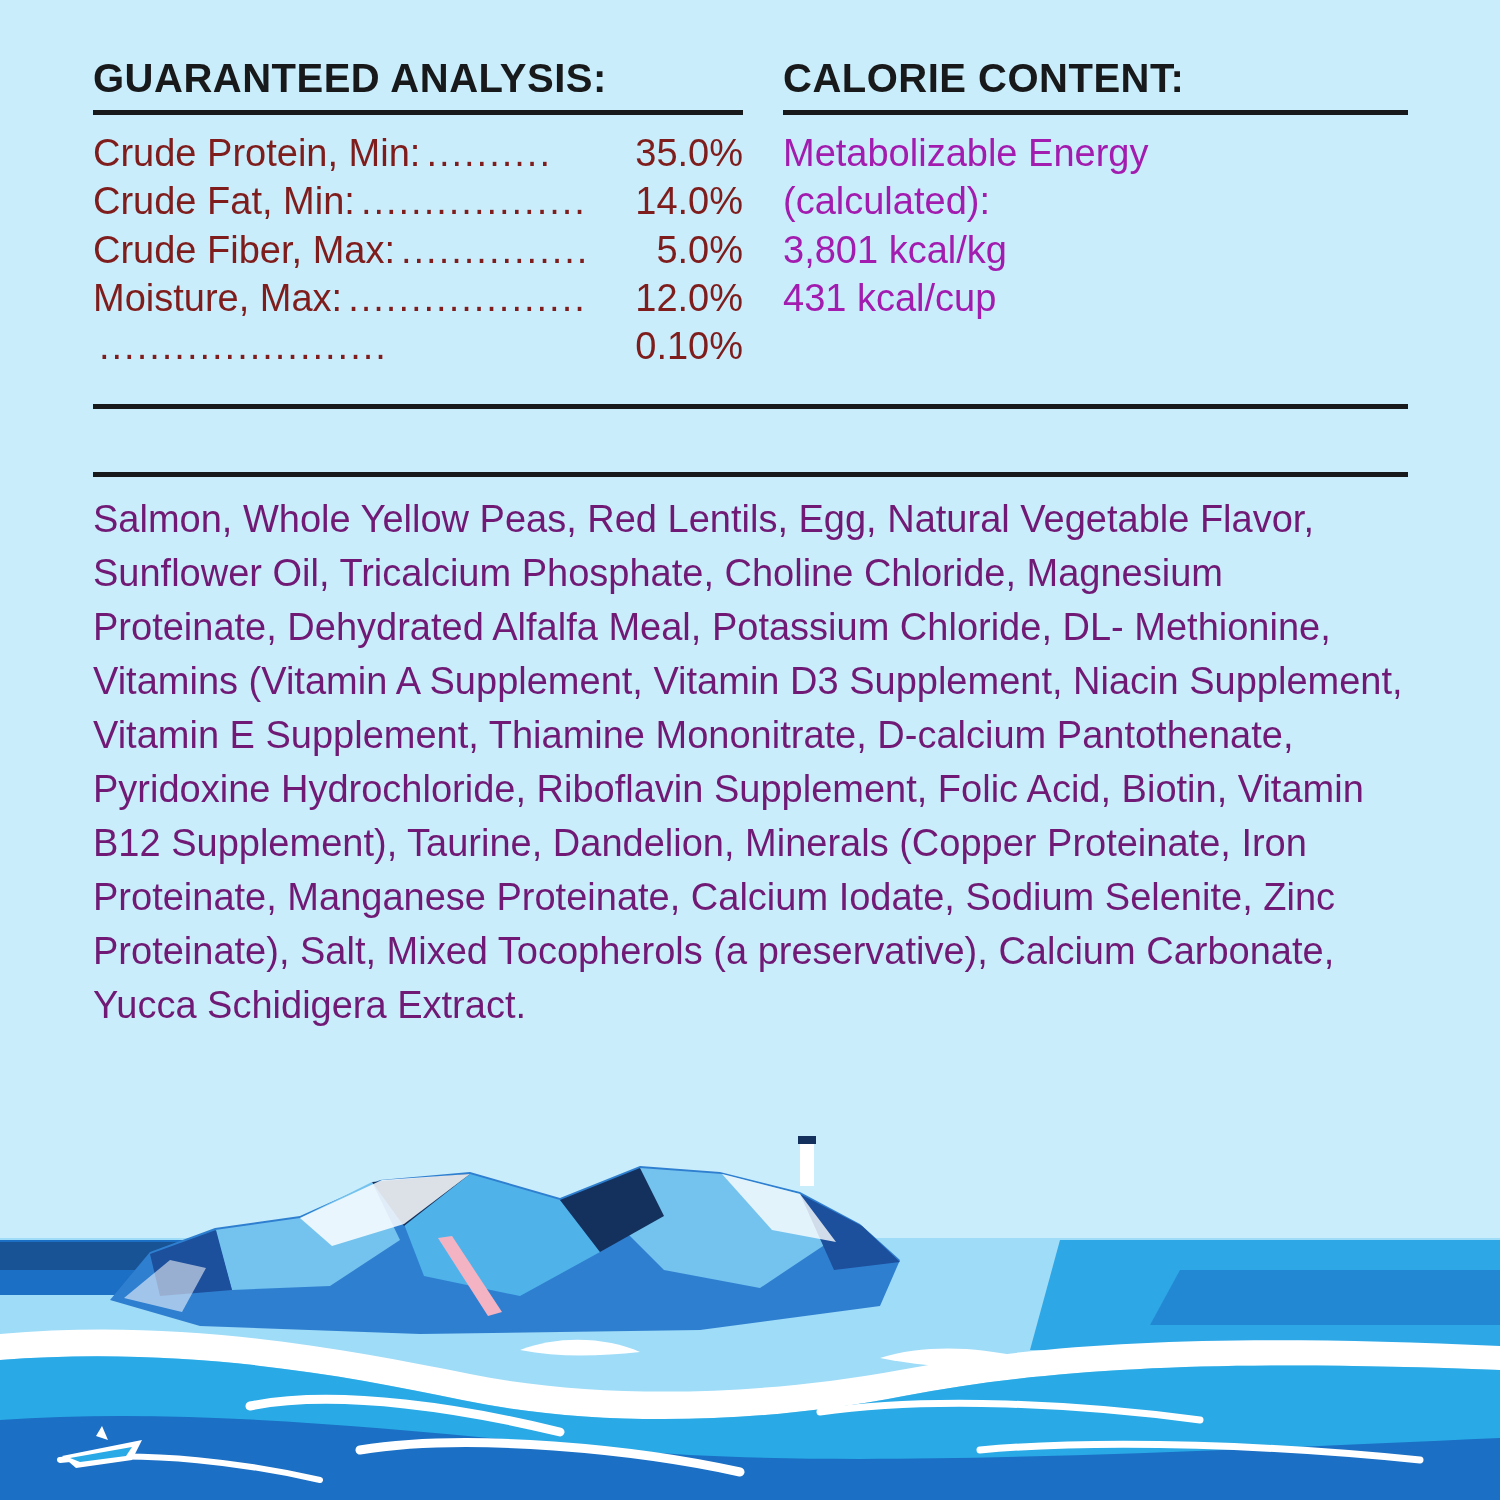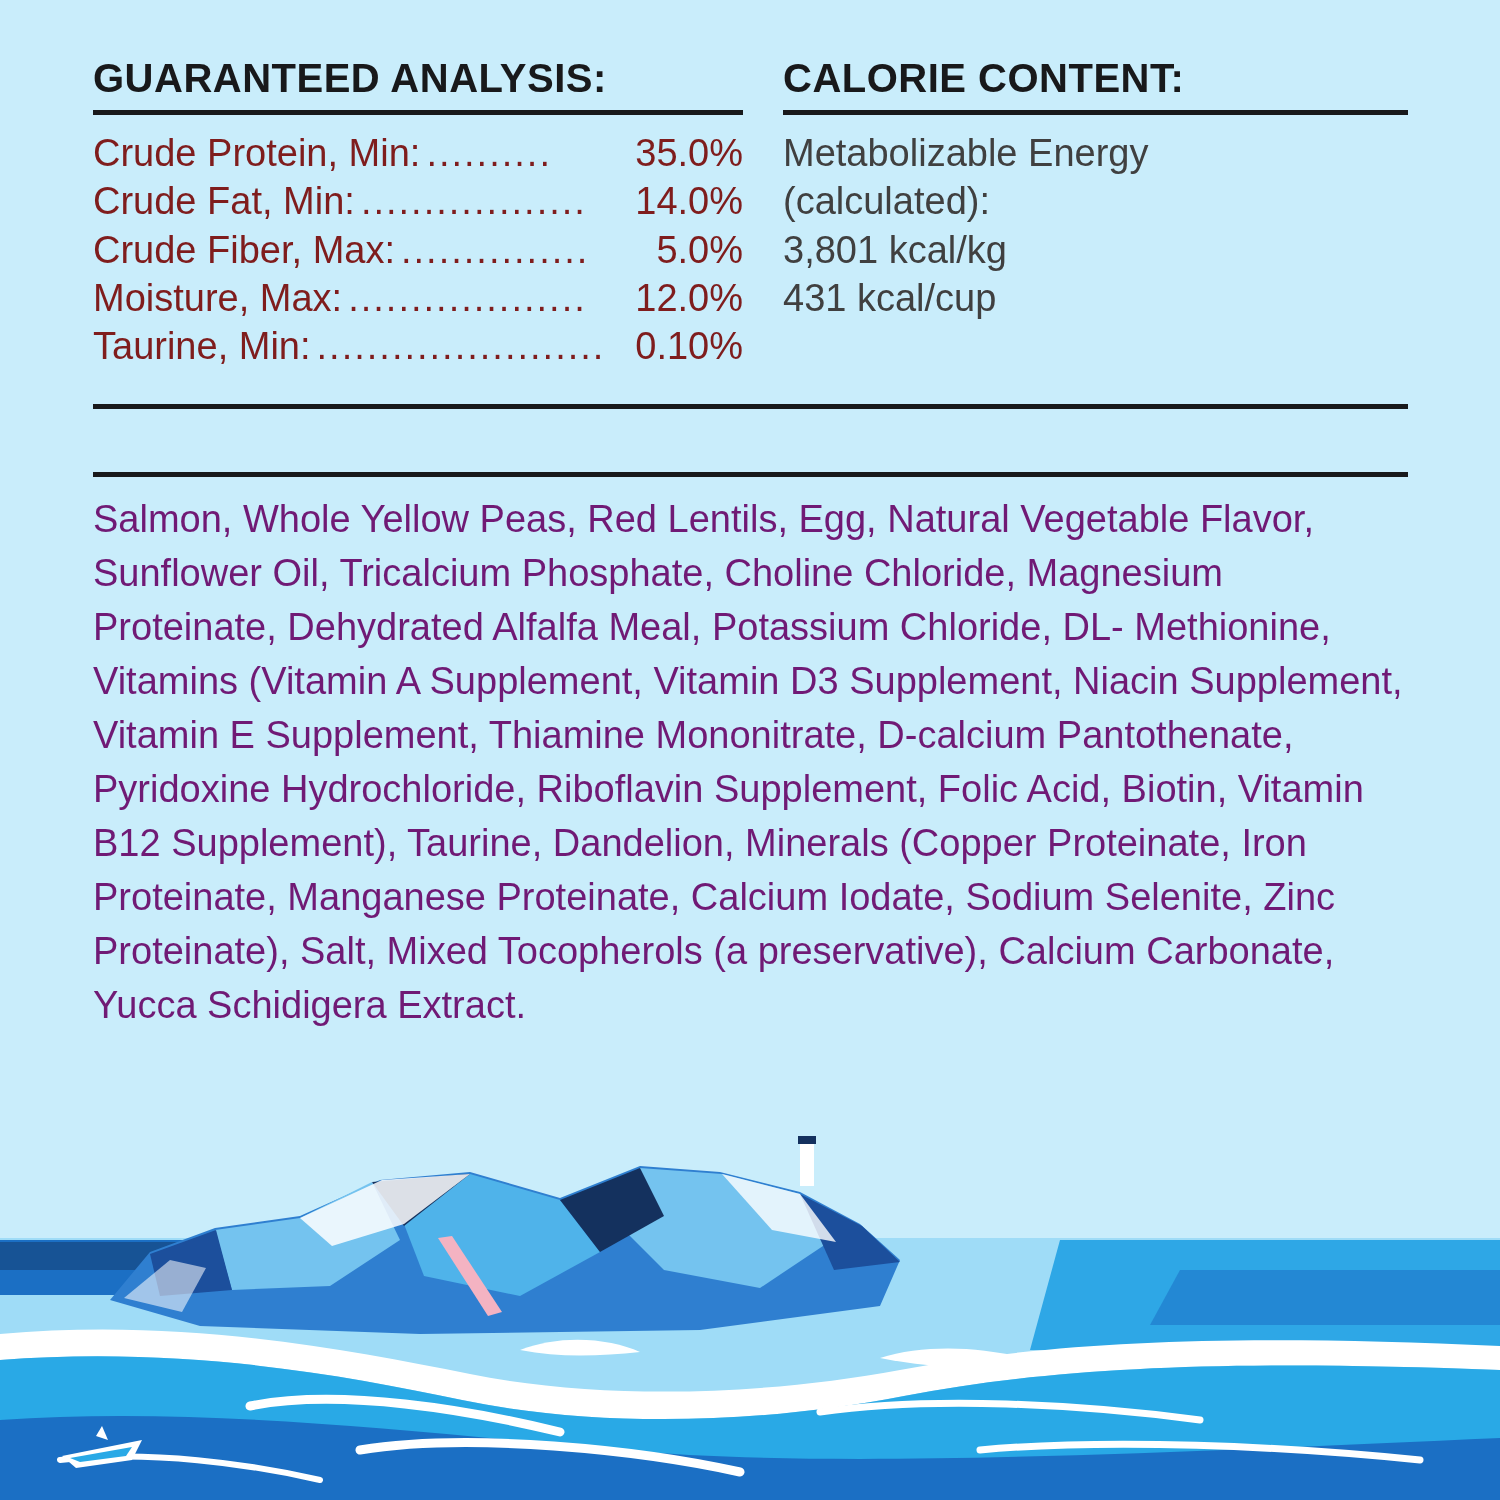--- a/index.html
+++ b/index.html
@@ -81,21 +81,21 @@
   .ga-value {
     flex: 0 0 auto;
     text-align: right;
     min-width: 130px;
   }
 
   .cal-lines {
     margin-top: 14px;
     font-size: 38px;
     line-height: 1.27;
-    color: #404040;
+    color: #a21caf;
   }
   .cal-lines div {
     white-space: nowrap;
   }
 
   
   .rule-wide {
     position: absolute;
     left: 93px;
     top: 404px;
@@ -167,21 +167,20 @@
           <span class="ga-value">5.0%</span>
         </div>
 
         <div class="ga-row">
           <span class="ga-label">Moisture, Max:</span>
           <span class="ga-dots">...................</span>
           <span class="ga-value">12.0%</span>
         </div>
 
         <div class="ga-row">
-          <span class="ga-label">Taurine, Min:</span>
           <span class="ga-dots">.......................</span>
           <span class="ga-value">0.10%</span>
         </div>
 
       </div>
     </div>
 
     <div class="col-right">
       <div class="section-title">CALORIE CONTENT:</div>
       <div class="rule-thick"></div>

